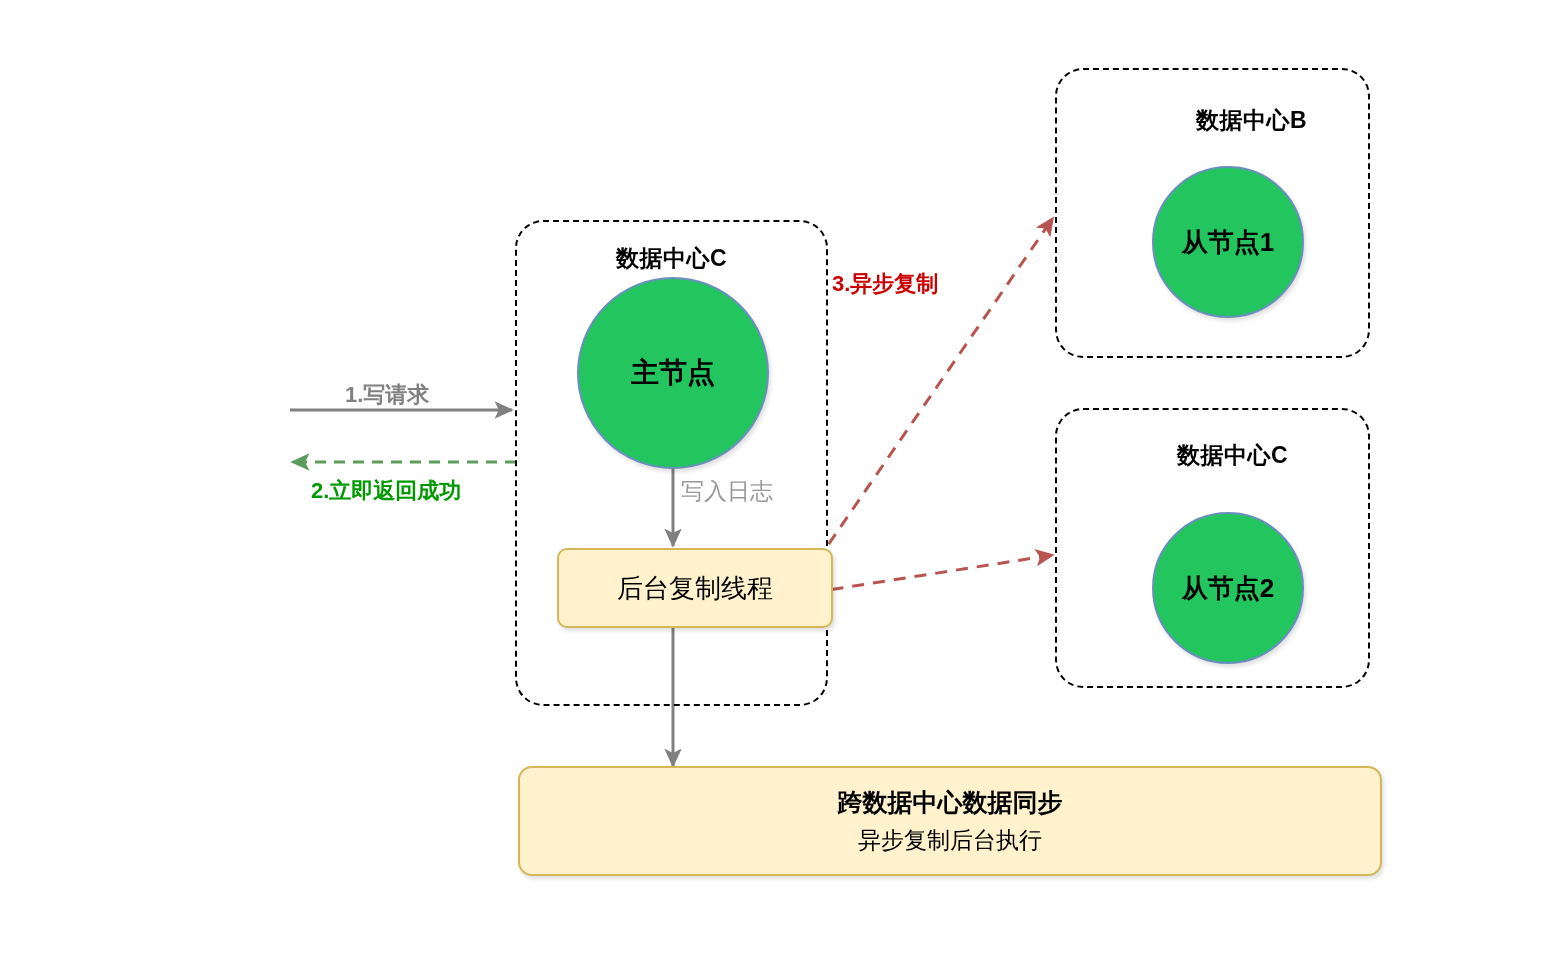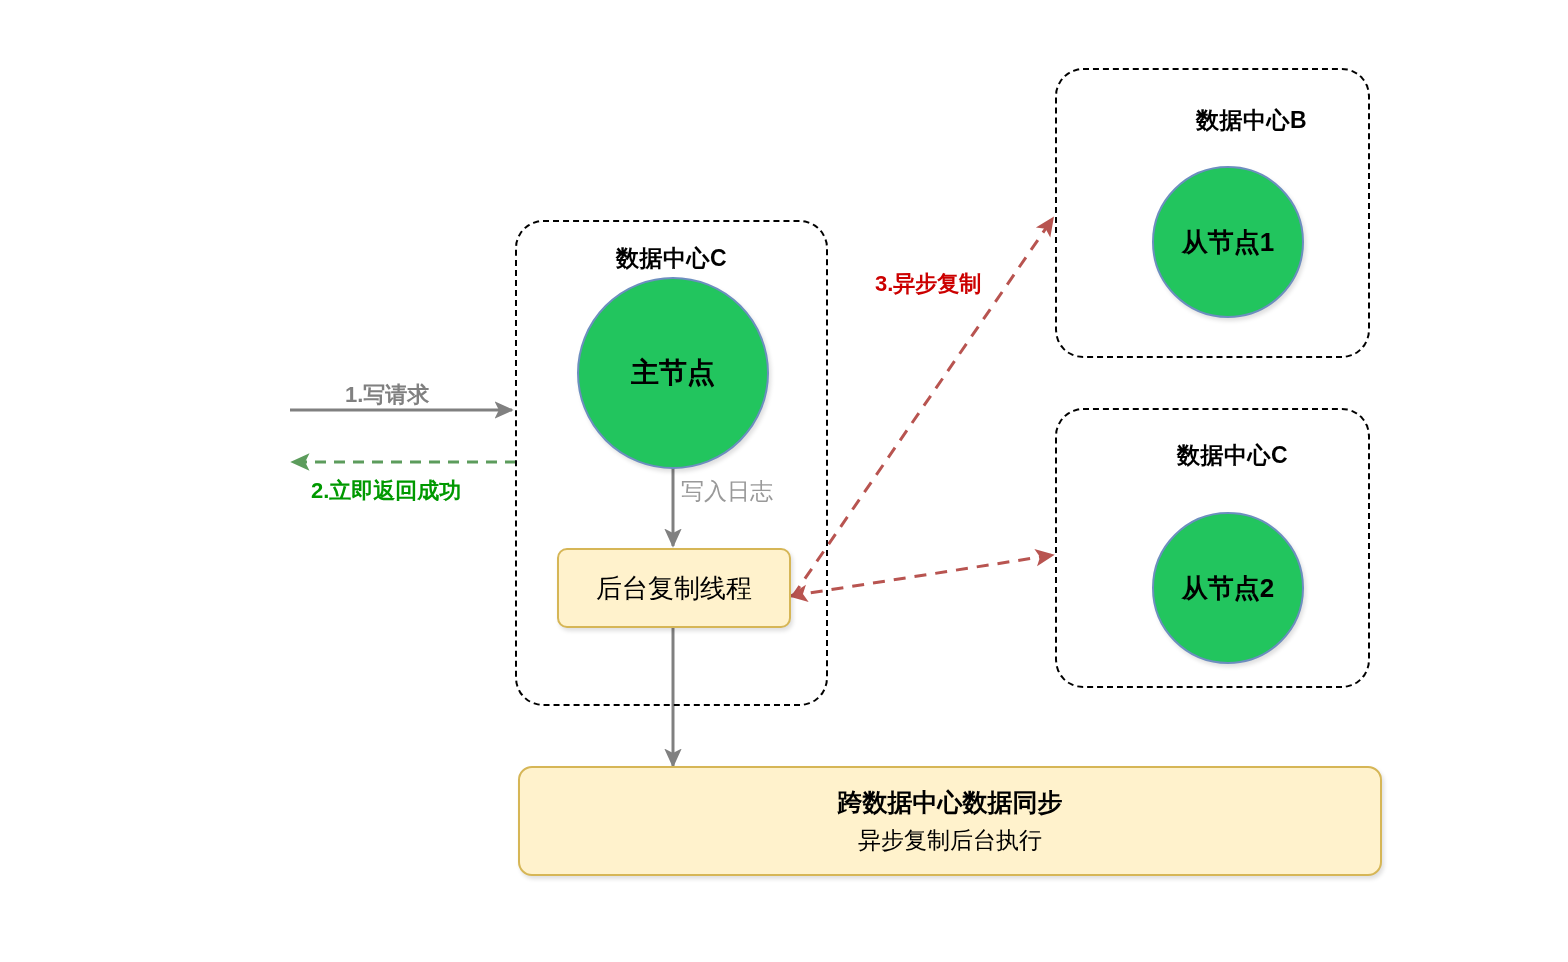--- a/index.html
+++ b/index.html
@@ -155,32 +155,32 @@
 
   <div class="node dc-group" style="left:1055px; top:68px; width:315px; height:290px;"></div>
   <div class="dc-title" style="left:1094px; top:105px; width:315px;">数据中心B</div>
 
   <div class="node dc-group" style="left:1055px; top:408px; width:315px; height:280px;"></div>
   <div class="dc-title" style="left:1055px; top:440px; width:315px;margin-left:20px;">数据中心C</div>
 
 
   <div class="node circle-node" style="left:577px; top:277px; width:192px; height:192px;">主节点</div>
 
-  <div class="node yellow-box" style="left:557px; top:548px; width:234px; height:80px;">后台复制线程</div>
+  <div class="node yellow-box" style="left:557px; top:548px; width:276px; height:80px;">后台复制线程</div>
 
   <div class="node circle-node small" style="left:1152px; top:166px; width:152px; height:152px;">从节点1</div>
 
   <div class="node circle-node small" style="left:1152px; top:512px; width:152px; height:152px;">从节点2</div>
 
   <div class="node yellow-box wide" style="left:518px; top:766px; width:864px; height:110px;">
     <div class="yb-title">跨数据中心数据同步</div>
     <div class="yb-sub">异步复制后台执行</div>
   </div>
 
   <div class="edge-label lbl-gray" style="left:345px; top:380px;">1.写请求</div>
 
   <div class="edge-label lbl-green" style="left:311px; top:476px;">2.立即返回成功</div>
 
-  <div class="edge-label lbl-red" style="left:875px; top:269px;">3.异步复制</div>
+  <div class="edge-label lbl-red" style="left:832px; top:269px;">3.异步复制</div>
 
   <div class="edge-label lbl-plain" style="left:681px; top:476px;">写入日志</div>
 
 </div>
 
 </body></html>

